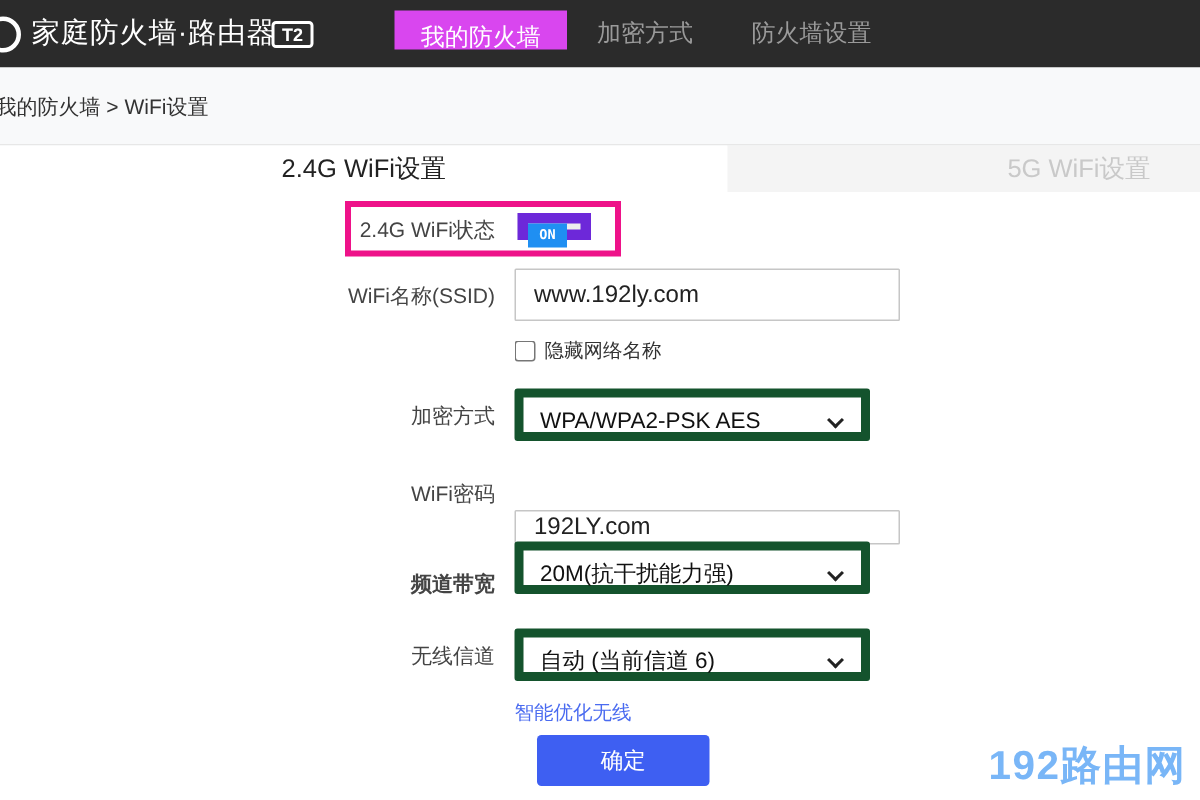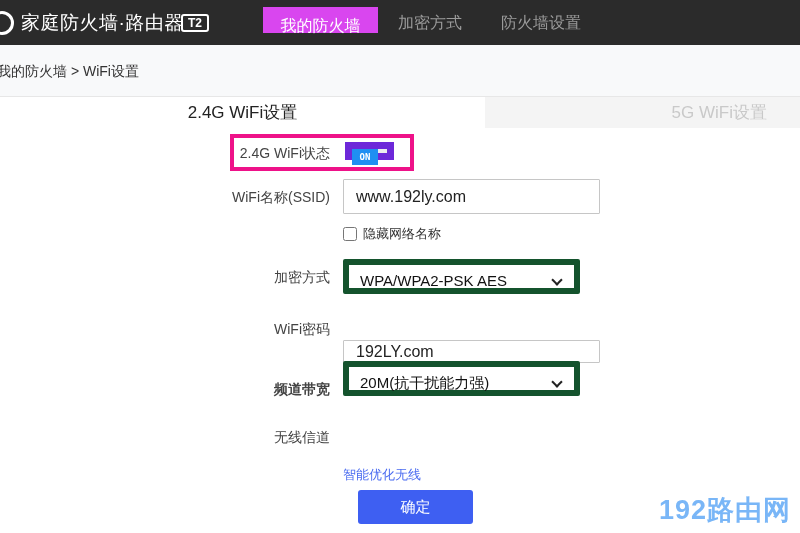--- a/index.html
+++ b/index.html
@@ -157,20 +157,24 @@
   <div class="field-label lbl-pwd">WiFi密码</div>
   <input class="text-input pwd-input" type="text" value="192LY.com" style="">
 
   <div class="field-label lbl-bw">频道带宽</div>
   <div class="select-box sel-bw">
     <span>20M(抗干扰能力强)</span>
     <span class="chevron"></span>
   </div>
 
   <div class="field-label lbl-ch">无线信道</div>
+  <div class="select-box sel-ch">
+    <span>自动 (当前信道 6)</span>
+    <span class="chevron"></span>
+  </div>
 
   <a class="optimize-link">智能优化无线</a>
 
   <button class="submit-btn">确定</button>
 
   <div class="watermark">192路由网</div>
 
 </div>
 
 </body></html>

